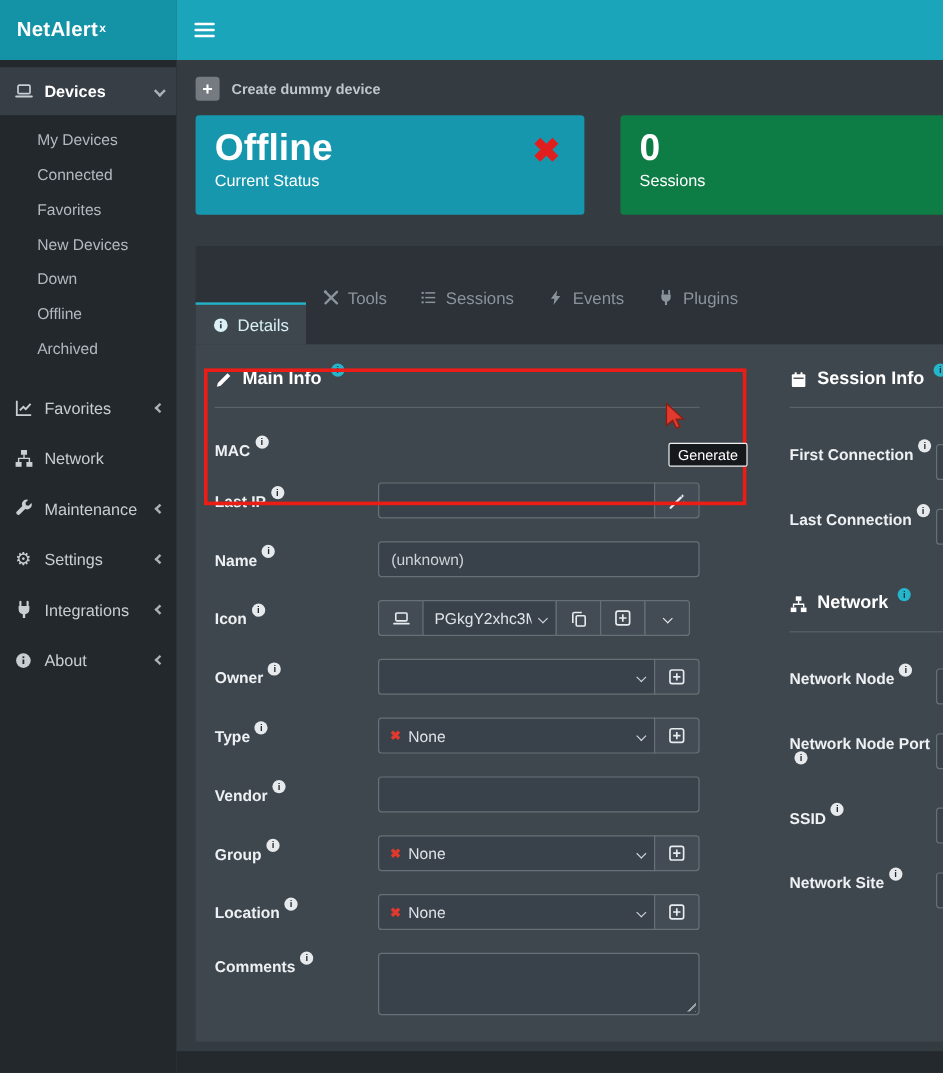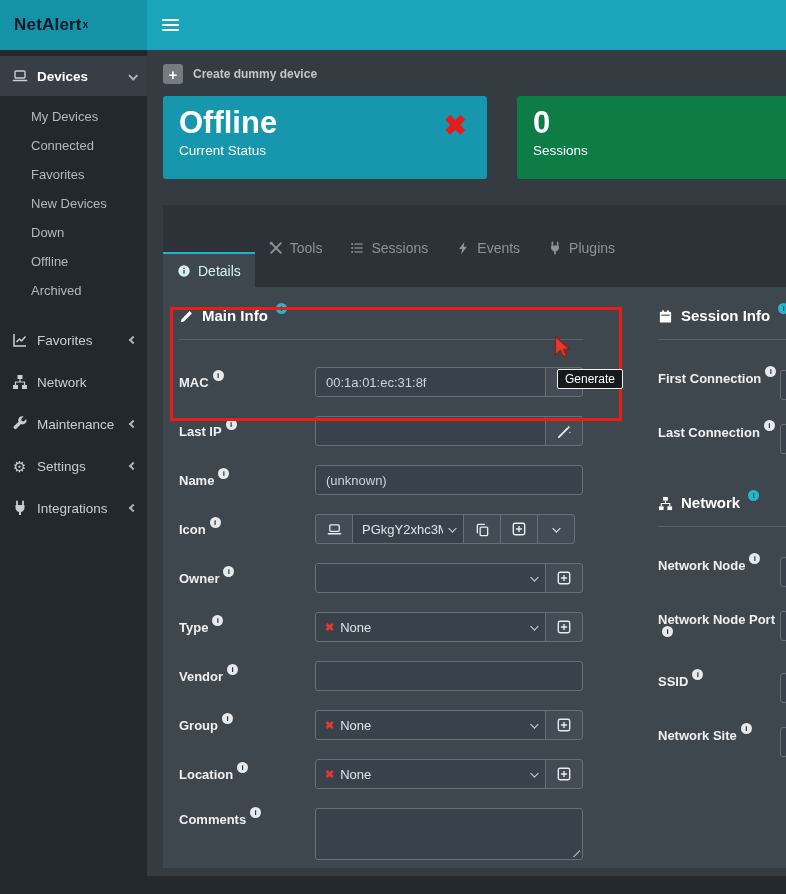--- a/index.html
+++ b/index.html
@@ -3,21 +3,21 @@
 <meta charset="utf-8">
 <style>
   * { margin:0; padding:0; box-sizing:border-box; }
   html,body { background:#1b1e21; }
   body { font-family:"Liberation Sans", sans-serif; }
 
   .app { position:relative; width:786px; height:894px; overflow:hidden; background:#343b41;
          display:grid; grid-template-columns:147px 1fr; grid-template-rows:50px 1fr; }
 
   
-  .logo { grid-column:1; grid-row:1; background:#1492a6; color:#0f172a; display:flex; align-items:center;
+  .logo { grid-column:1; grid-row:1; background:#1492a6; color:#ffffff; display:flex; align-items:center;
           padding-left:14px; font-size:17px; font-weight:bold; letter-spacing:.2px; }
   .logo sup { font-size:10px; margin-left:1px; transform:translateY(-1px); }
   .navbar { grid-column:2; grid-row:1; background:#1aa5bb; display:flex; align-items:center; padding-left:15px; }
   .burger { display:flex; flex-direction:column; gap:3px; width:17px; cursor:pointer; }
   .burger i { display:block; height:2px; background:#fff; border-radius:1px; }
 
   
   .sidebar { grid-column:1; grid-row:2; background:#23282c; color:#c9ced3; overflow:hidden; }
   .side-item { display:flex; align-items:center; gap:9px; height:42px; padding:0 11px; font-size:13.5px; cursor:pointer; }
   .side-item.active { background:#373e45; color:#fff; font-weight:bold; margin-top:6px; height:40px; }
@@ -184,20 +184,31 @@
       <span class="chev left sm" style="margin-left:auto;border-width:0 2px 2px 0;width:6px;height:6px;"></span>
     </div>
     <div class="side-item">
       <span class="side-ico">
         <svg class="si" width="16" height="16" viewBox="0 0 16 16">
             <path d="M5 1.5v3M11 1.5v3" stroke="currentColor" stroke-width="1.8" stroke-linecap="round"></path>
             <path d="M3.5 5h9v2.5a4.5 4.5 0 0 1-3.5 4.4V15H7v-3.1A4.5 4.5 0 0 1 3.5 7.5z" fill="currentColor"></path>
           </svg>
       </span>
       <span>Integrations</span>
+      <span class="chev left sm" style="margin-left:auto;border-width:0 2px 2px 0;width:6px;height:6px;"></span>
+    </div>
+    <div class="side-item">
+      <span class="side-ico">
+        <svg class="si" width="15" height="15" viewBox="0 0 16 16">
+            <circle cx="8" cy="8" r="6.5" fill="currentColor"></circle>
+            <rect x="7.2" y="7" width="1.6" height="4" fill="#23282c"></rect>
+            <rect x="7.2" y="4.2" width="1.6" height="1.6" fill="#23282c"></rect>
+          </svg>
+      </span>
+      <span>About</span>
       <span class="chev left sm" style="margin-left:auto;border-width:0 2px 2px 0;width:6px;height:6px;"></span>
     </div>
   </aside>
 
   <div class="main">
 
     <div class="page-head">
       <span class="plus-square">+</span>
       <h1>Create dummy device</h1>
     </div>
@@ -276,32 +287,20 @@
                   <path d="M1.8 14.2l.9-3.4 8.6-8.6 2.5 2.5-8.6 8.6-3.4.9z" fill="currentColor"></path>
                 </svg>
               </span>
             <span>Main Info</span>
             <sup class="h-sup">i</sup>
           </div>
           <hr class="divider">
 
           <div class="frow">
             <label><span>MAC</span><sup class="i-sup">i</sup></label>
-            <div class="control">
-              <input class="tinput" value="00:1a:01:ec:31:8f" style="">
-              <button class="gbtn">
-                <span>
-                    <svg class="si" width="15" height="15" viewBox="0 0 16 16">
-                      <path d="M2 14L11 5" stroke="currentColor" stroke-width="2" stroke-linecap="round"></path>
-                      <path d="M12.5 1.5l.5 1.5 1.5.5-1.5.5-.5 1.5-.5-1.5-1.5-.5 1.5-.5z" fill="currentColor"></path>
-                      <path d="M13.8 7.8l.3 1 1 .3-1 .3-.3 1-.3-1-1-.3 1-.3z" fill="currentColor"></path>
-                    </svg>
-                  </span>
-              </button>
-            </div>
           </div>
 
           <div class="frow">
             <label><span>Last IP</span><sup class="i-sup">i</sup></label>
             <div class="control">
               <input class="tinput" value="" style="">
               <button class="gbtn">
                 <span>
                     <svg class="si" width="15" height="15" viewBox="0 0 16 16">
                       <path d="M2 14L11 5" stroke="currentColor" stroke-width="2" stroke-linecap="round"></path>

